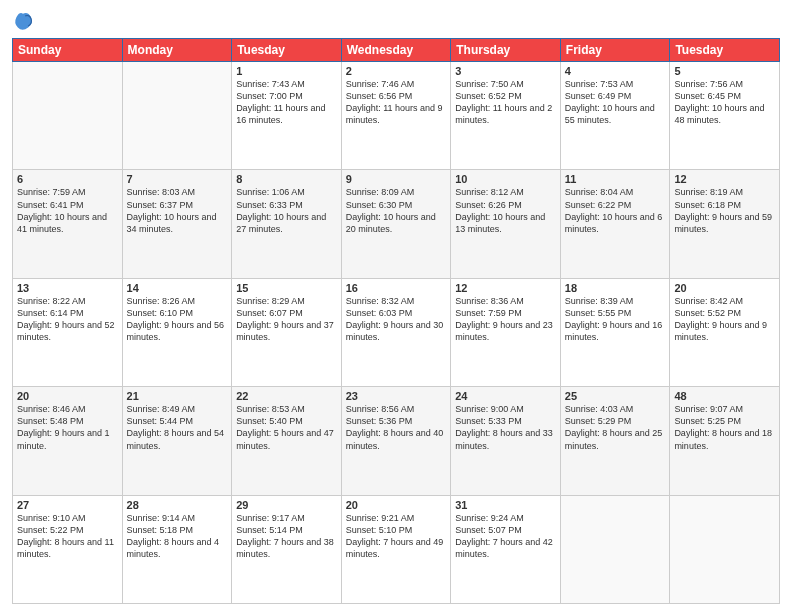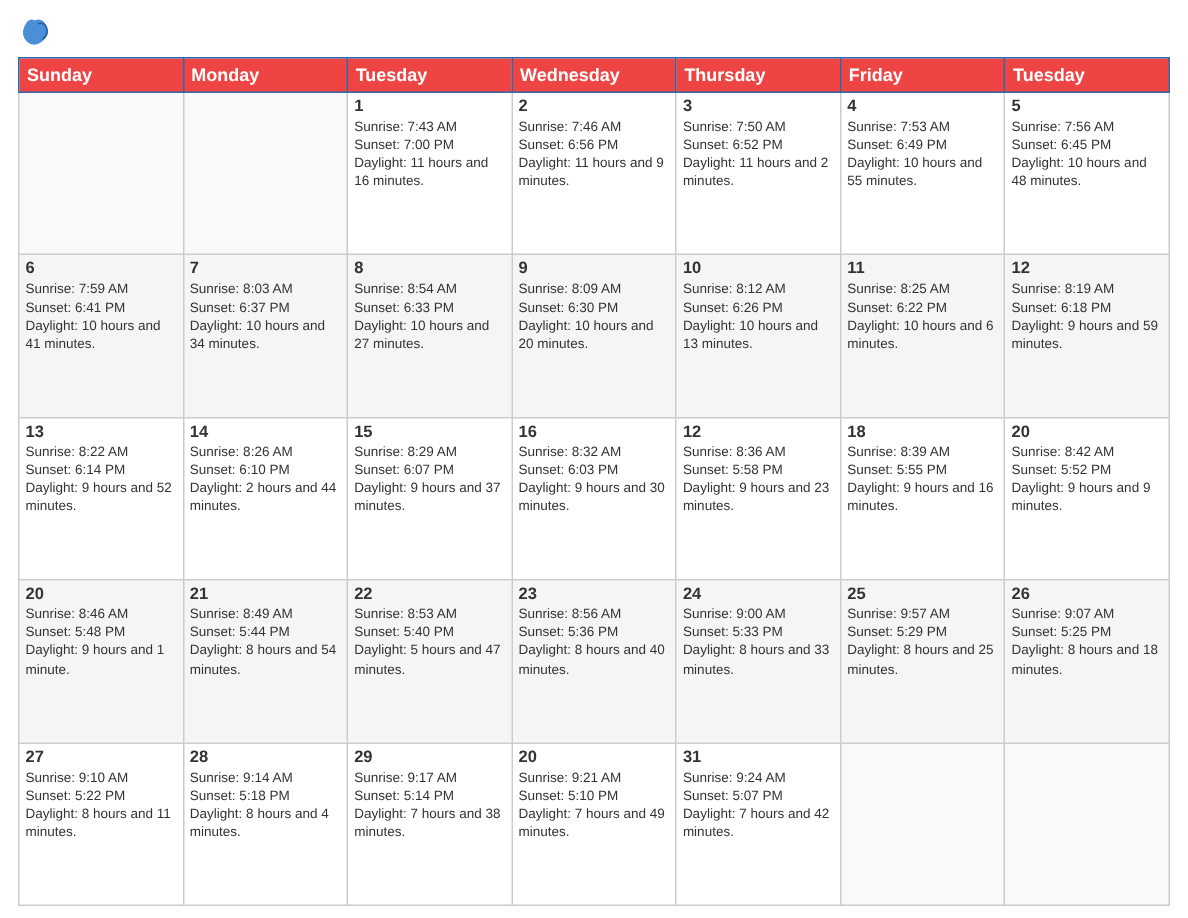--- a/index.html
+++ b/index.html
@@ -174,39 +174,39 @@
           <span class="cell-text">Daylight: 10 hours and 41 minutes.</span>
         </td>
           <td>
           <span class="day-number">7</span>
           <span class="cell-text">Sunrise: 8:03 AM</span><br>
           <span class="cell-text">Sunset: 6:37 PM</span><br>
           <span class="cell-text">Daylight: 10 hours and 34 minutes.</span>
         </td>
           <td>
           <span class="day-number">8</span>
-          <span class="cell-text">Sunrise: 8:54 AM</span><br>
+          <span class="cell-text">Sunrise: 1:06 AM</span><br>
           <span class="cell-text">Sunset: 6:33 PM</span><br>
           <span class="cell-text">Daylight: 10 hours and 27 minutes.</span>
         </td>
           <td>
           <span class="day-number">9</span>
           <span class="cell-text">Sunrise: 8:09 AM</span><br>
           <span class="cell-text">Sunset: 6:30 PM</span><br>
           <span class="cell-text">Daylight: 10 hours and 20 minutes.</span>
         </td>
           <td>
           <span class="day-number">10</span>
           <span class="cell-text">Sunrise: 8:12 AM</span><br>
           <span class="cell-text">Sunset: 6:26 PM</span><br>
           <span class="cell-text">Daylight: 10 hours and 13 minutes.</span>
         </td>
           <td>
           <span class="day-number">11</span>
-          <span class="cell-text">Sunrise: 8:25 AM</span><br>
+          <span class="cell-text">Sunrise: 8:04 AM</span><br>
           <span class="cell-text">Sunset: 6:22 PM</span><br>
           <span class="cell-text">Daylight: 10 hours and 6 minutes.</span>
         </td>
           <td>
           <span class="day-number">12</span>
           <span class="cell-text">Sunrise: 8:19 AM</span><br>
           <span class="cell-text">Sunset: 6:18 PM</span><br>
           <span class="cell-text">Daylight: 9 hours and 59 minutes.</span>
         </td>
         </tr>
@@ -214,38 +214,38 @@
           <td>
           <span class="day-number">13</span>
           <span class="cell-text">Sunrise: 8:22 AM</span><br>
           <span class="cell-text">Sunset: 6:14 PM</span><br>
           <span class="cell-text">Daylight: 9 hours and 52 minutes.</span>
         </td>
           <td>
           <span class="day-number">14</span>
           <span class="cell-text">Sunrise: 8:26 AM</span><br>
           <span class="cell-text">Sunset: 6:10 PM</span><br>
-          <span class="cell-text">Daylight: 2 hours and 44 minutes.</span>
+          <span class="cell-text">Daylight: 9 hours and 56 minutes.</span>
         </td>
           <td>
           <span class="day-number">15</span>
           <span class="cell-text">Sunrise: 8:29 AM</span><br>
           <span class="cell-text">Sunset: 6:07 PM</span><br>
           <span class="cell-text">Daylight: 9 hours and 37 minutes.</span>
         </td>
           <td>
           <span class="day-number">16</span>
           <span class="cell-text">Sunrise: 8:32 AM</span><br>
           <span class="cell-text">Sunset: 6:03 PM</span><br>
           <span class="cell-text">Daylight: 9 hours and 30 minutes.</span>
         </td>
           <td>
           <span class="day-number">12</span>
           <span class="cell-text">Sunrise: 8:36 AM</span><br>
-          <span class="cell-text">Sunset: 5:58 PM</span><br>
+          <span class="cell-text">Sunset: 7:59 PM</span><br>
           <span class="cell-text">Daylight: 9 hours and 23 minutes.</span>
         </td>
           <td>
           <span class="day-number">18</span>
           <span class="cell-text">Sunrise: 8:39 AM</span><br>
           <span class="cell-text">Sunset: 5:55 PM</span><br>
           <span class="cell-text">Daylight: 9 hours and 16 minutes.</span>
         </td>
           <td>
           <span class="day-number">20</span>
@@ -280,26 +280,26 @@
           <span class="cell-text">Daylight: 8 hours and 40 minutes.</span>
         </td>
           <td>
           <span class="day-number">24</span>
           <span class="cell-text">Sunrise: 9:00 AM</span><br>
           <span class="cell-text">Sunset: 5:33 PM</span><br>
           <span class="cell-text">Daylight: 8 hours and 33 minutes.</span>
         </td>
           <td>
           <span class="day-number">25</span>
-          <span class="cell-text">Sunrise: 9:57 AM</span><br>
+          <span class="cell-text">Sunrise: 4:03 AM</span><br>
           <span class="cell-text">Sunset: 5:29 PM</span><br>
           <span class="cell-text">Daylight: 8 hours and 25 minutes.</span>
         </td>
           <td>
-          <span class="day-number">26</span>
+          <span class="day-number">48</span>
           <span class="cell-text">Sunrise: 9:07 AM</span><br>
           <span class="cell-text">Sunset: 5:25 PM</span><br>
           <span class="cell-text">Daylight: 8 hours and 18 minutes.</span>
         </td>
         </tr>
         <tr>
           <td>
           <span class="day-number">27</span>
           <span class="cell-text">Sunrise: 9:10 AM</span><br>
           <span class="cell-text">Sunset: 5:22 PM</span><br>

